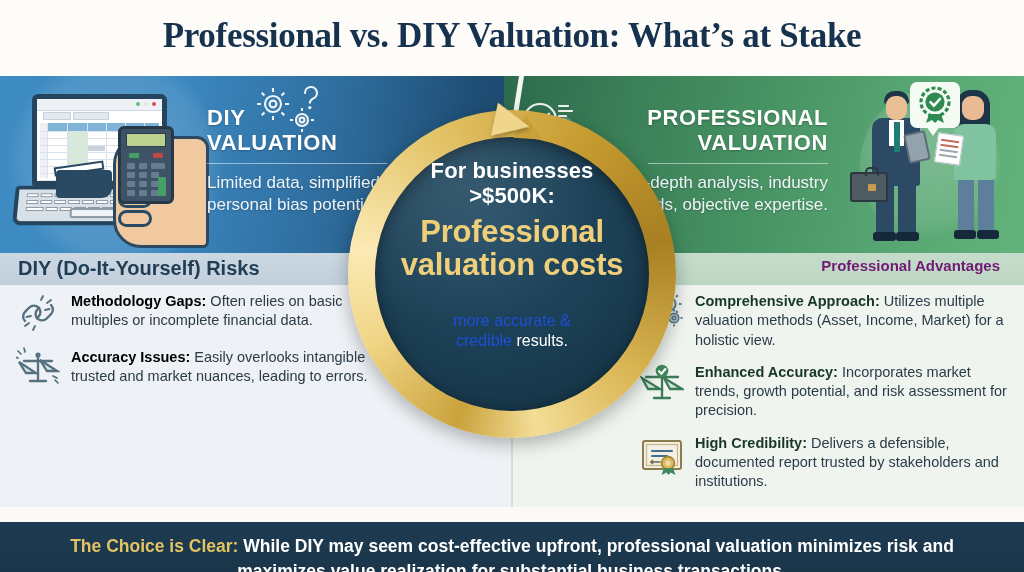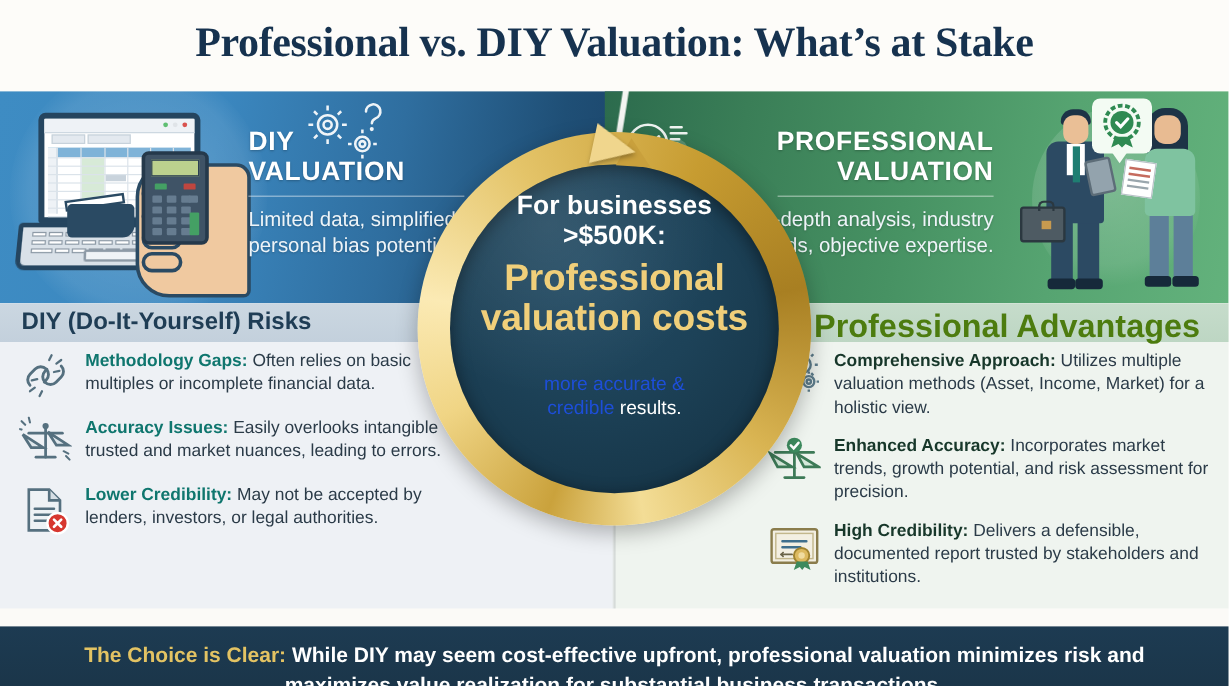--- a/index.html
+++ b/index.html
@@ -189,29 +189,29 @@
 
   
   .lower-zone { position:absolute; left:0; top:253px; width:1024px; height:254px; }
   .low-left { position:absolute; left:0; top:0; width:512px; height:254px; background:#eef1f5; }
   .low-right { position:absolute; left:512px; top:0; width:512px; height:254px; background:#eff4ef; }
   .low-left-band { position:absolute; left:0; top:0; width:512px; height:32px;
     background: linear-gradient(180deg,#cbd7e1 0%, #c3d0dc 100%); }
   .low-right-band { position:absolute; left:0; top:0; width:512px; height:32px;
     background: linear-gradient(180deg,#c6dccb 0%, #bdd6c3 100%); }
   .col-head-l { position:absolute; left:18px; top:4px; font-size:20px; font-weight:bold; color:#1f3d55; }
-  .col-head-r { position:absolute; right:24px; top:4px; font-size:27px; font-weight:bold; color:#4d7c0f; }
+  .col-head-r { position:absolute; right:24px; top:4px; font-size:15px; font-weight:bold; color:#701a75; }
   .center-seam { position:absolute; left:511px; top:0; width:2px; height:254px; background:#d6dbd9; }
 
   .items-l { position:absolute; left:16px; top:38px; width:372px; }
   .items-r { position:absolute; right:12px; top:38px; width:372px; }
   .item { display:flex; gap:11px; margin-bottom: 12px; }
   .item-ico { flex: 0 0 44px; height:44px; position:relative; }
   .item-txt { font-size:14.5px; line-height:1.33; color:#2b3b48; padding-top:1px; }
-  .item-txt b { color:#0f766e; }
+  .item-txt b { color:#000000; }
   .item-txt.green b { color:#17372a; }
 
   
   .center-wrap { position:absolute; left:348px; top:110px; width:328px; height:328px; }
   .ring-outer {
     position:absolute; left:0; top:0; width:328px; height:328px; border-radius:50%;
     background: conic-gradient(from 200deg, #caa23c 0%, #f0d585 12%, #fbeab4 22%, #e4c469 36%, #c79c31 52%, #a87f22 66%, #d9b452 80%, #f3dd96 92%, #caa23c 100%);
     box-shadow: 0 6px 18px rgba(0,0,0,0.28);
   }
   .ring-inner {
@@ -501,36 +501,20 @@
                 <path d="M37 29l4 2M39 33l3 3" stroke-width="1.7"></path>
               </g>
               <circle cx="22" cy="8" r="2.6" fill="#55707f"></circle>
             </svg>
           </div>
           <div class="item-txt">
             <b>Accuracy Issues:</b><span> Easily overlooks intangible trusted and market nuances, leading to errors.</span>
           </div>
         </div>
 
-        <div class="item">
-          <div class="item-ico">
-            <svg width="44" height="44" viewBox="0 0 44 44">
-              <path d="M8 5h17l9 9v25H8z" fill="#eef2f5" stroke="#55707f" stroke-width="2.2"></path>
-              <path d="M25 5v9h9" fill="#d6dfe5" stroke="#55707f" stroke-width="2.2"></path>
-              <g stroke="#55707f" stroke-width="2.1" stroke-linecap="round">
-                <path d="M13 21h16M13 26h16M13 31h10"></path>
-              </g>
-              <circle cx="32" cy="33" r="8.5" fill="#d7372f" stroke="#ffffff" stroke-width="2"></circle>
-              <path d="M29 30l6 6M35 30l-6 6" stroke="#ffffff" stroke-width="2.2" stroke-linecap="round"></path>
-            </svg>
-          </div>
-          <div class="item-txt">
-            <b>Lower Credibility:</b><span> May not be accepted by lenders, investors, or legal authorities.</span>
-          </div>
-        </div>
 
       </div>
     </div>
 
     <div class="low-right">
       <div class="low-right-band"></div>
       <div class="col-head-r">Professional Advantages</div>
       <div class="items-r">
 
         <div class="item">

